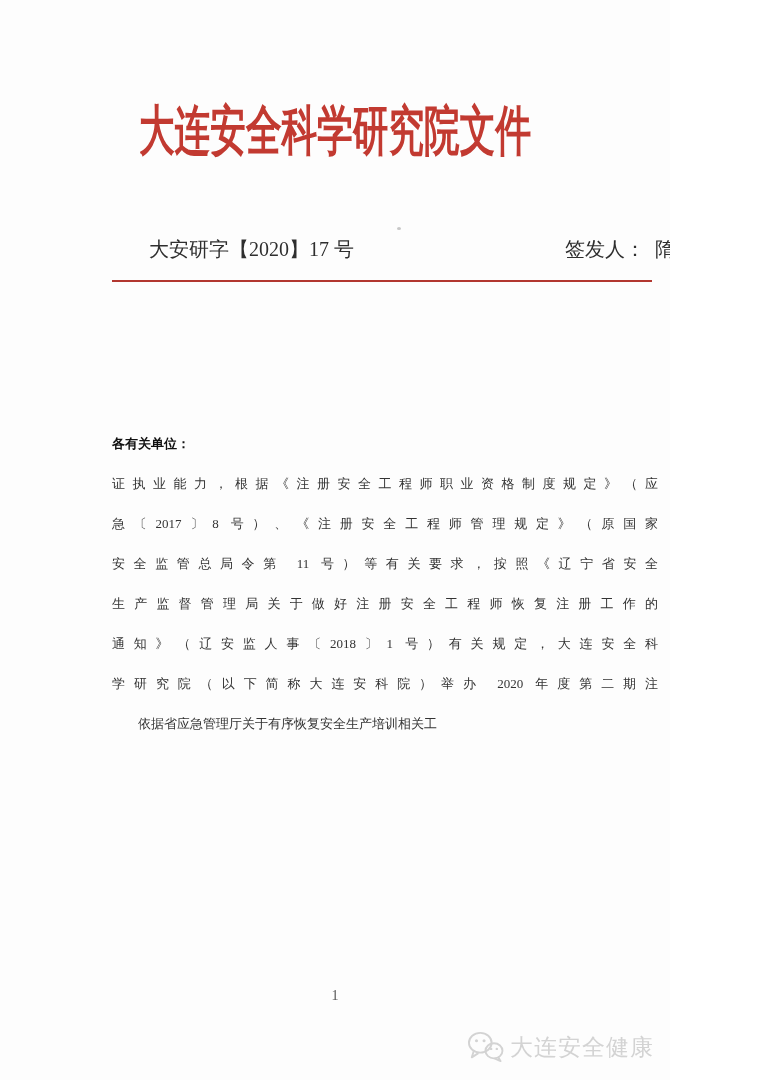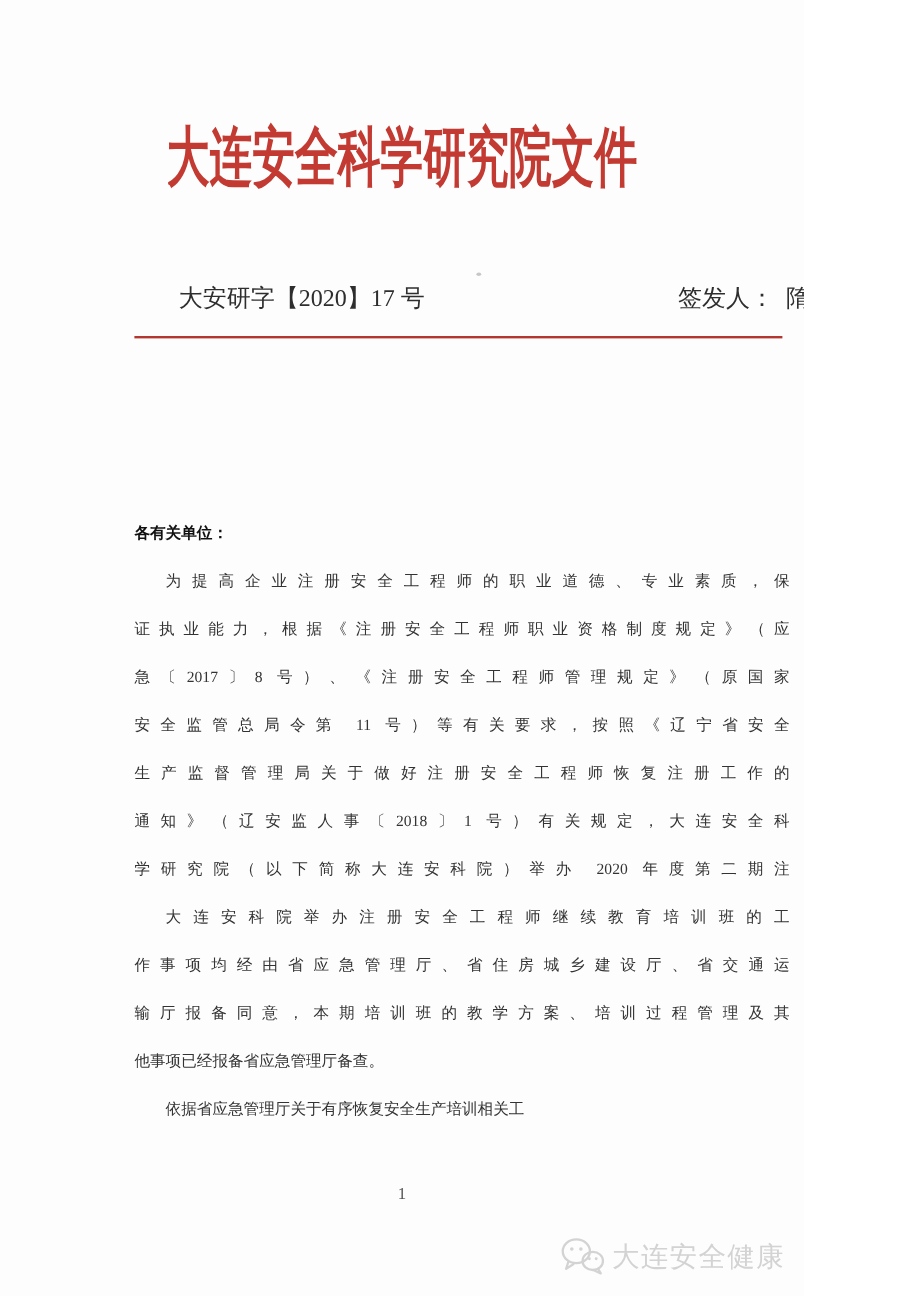--- a/index.html
+++ b/index.html
@@ -149,33 +149,26 @@
 
   <div class="speck"></div>
 
   <div class="red-divider"></div>
 
 
   <div class="body-block">
     <div class="salutation">各有关单位：</div>
     <div id="paragraphs">
         <div class="paragraph">
-          <div class="line first">为提高企业注册安全工程师的职业道德、专业素质，保</div>
           <div class="line">证执业能力，根据《注册安全工程师职业资格制度规定》（应</div>
           <div class="line">急〔2017〕8 号）、《注册安全工程师管理规定》（原国家</div>
           <div class="line">安全监管总局令第 11 号）等有关要求，按照《辽宁省安全</div>
           <div class="line">生产监督管理局关于做好注册安全工程师恢复注册工作的</div>
           <div class="line">通知》（辽安监人事〔2018〕1 号）有关规定，大连安全科</div>
           <div class="line">学研究院（以下简称大连安科院）举办 2020 年度第二期注</div>
-        </div>
-        <div class="paragraph">
-          <div class="line first">大连安科院举办注册安全工程师继续教育培训班的工</div>
-          <div class="line">作事项均经由省应急管理厅、省住房城乡建设厅、省交通运</div>
-          <div class="line">输厅报备同意，本期培训班的教学方案、培训过程管理及其</div>
-          <div class="line last">他事项已经报备省应急管理厅备查。</div>
         </div>
         <div class="paragraph">
           <div class="line first last">依据省应急管理厅关于有序恢复安全生产培训相关工</div>
         </div>
       </div>
   </div>
 
   <div class="page-number">1</div>
 
   <div class="watermark">

